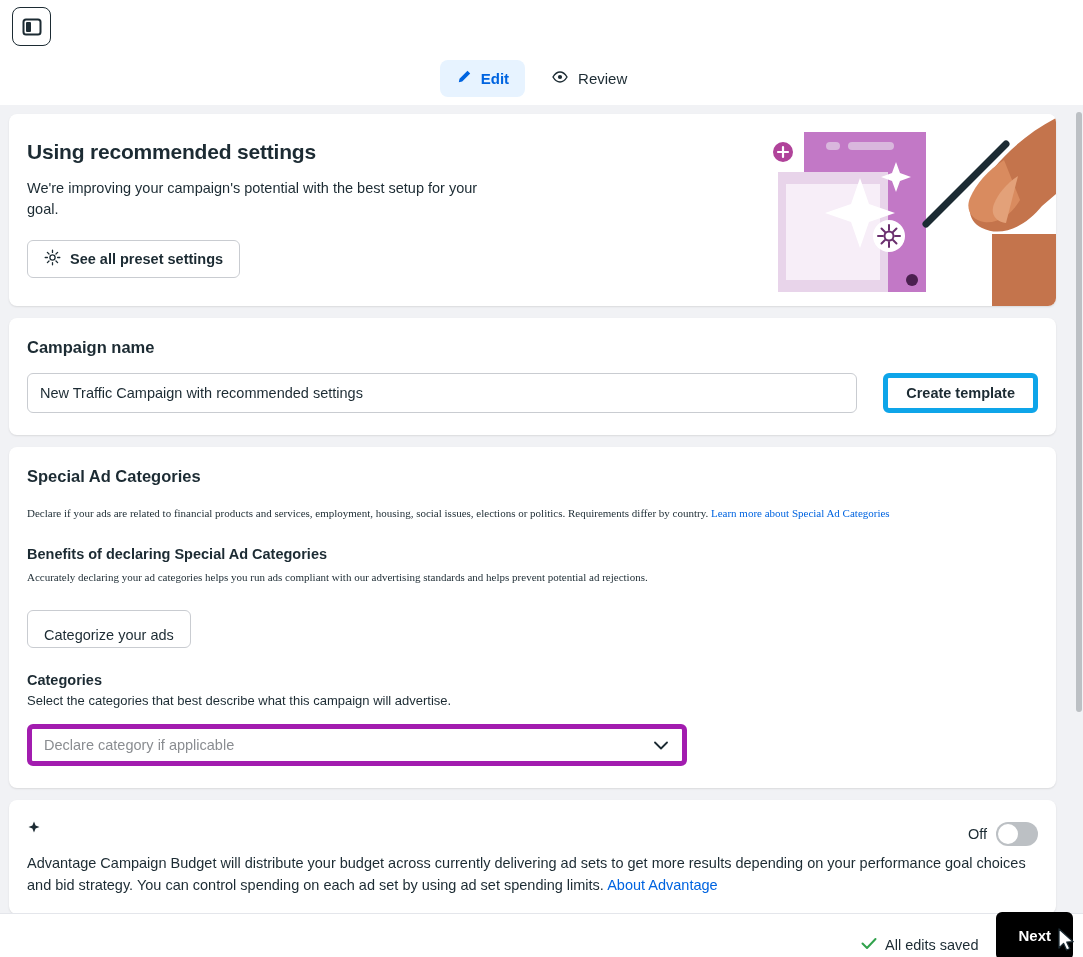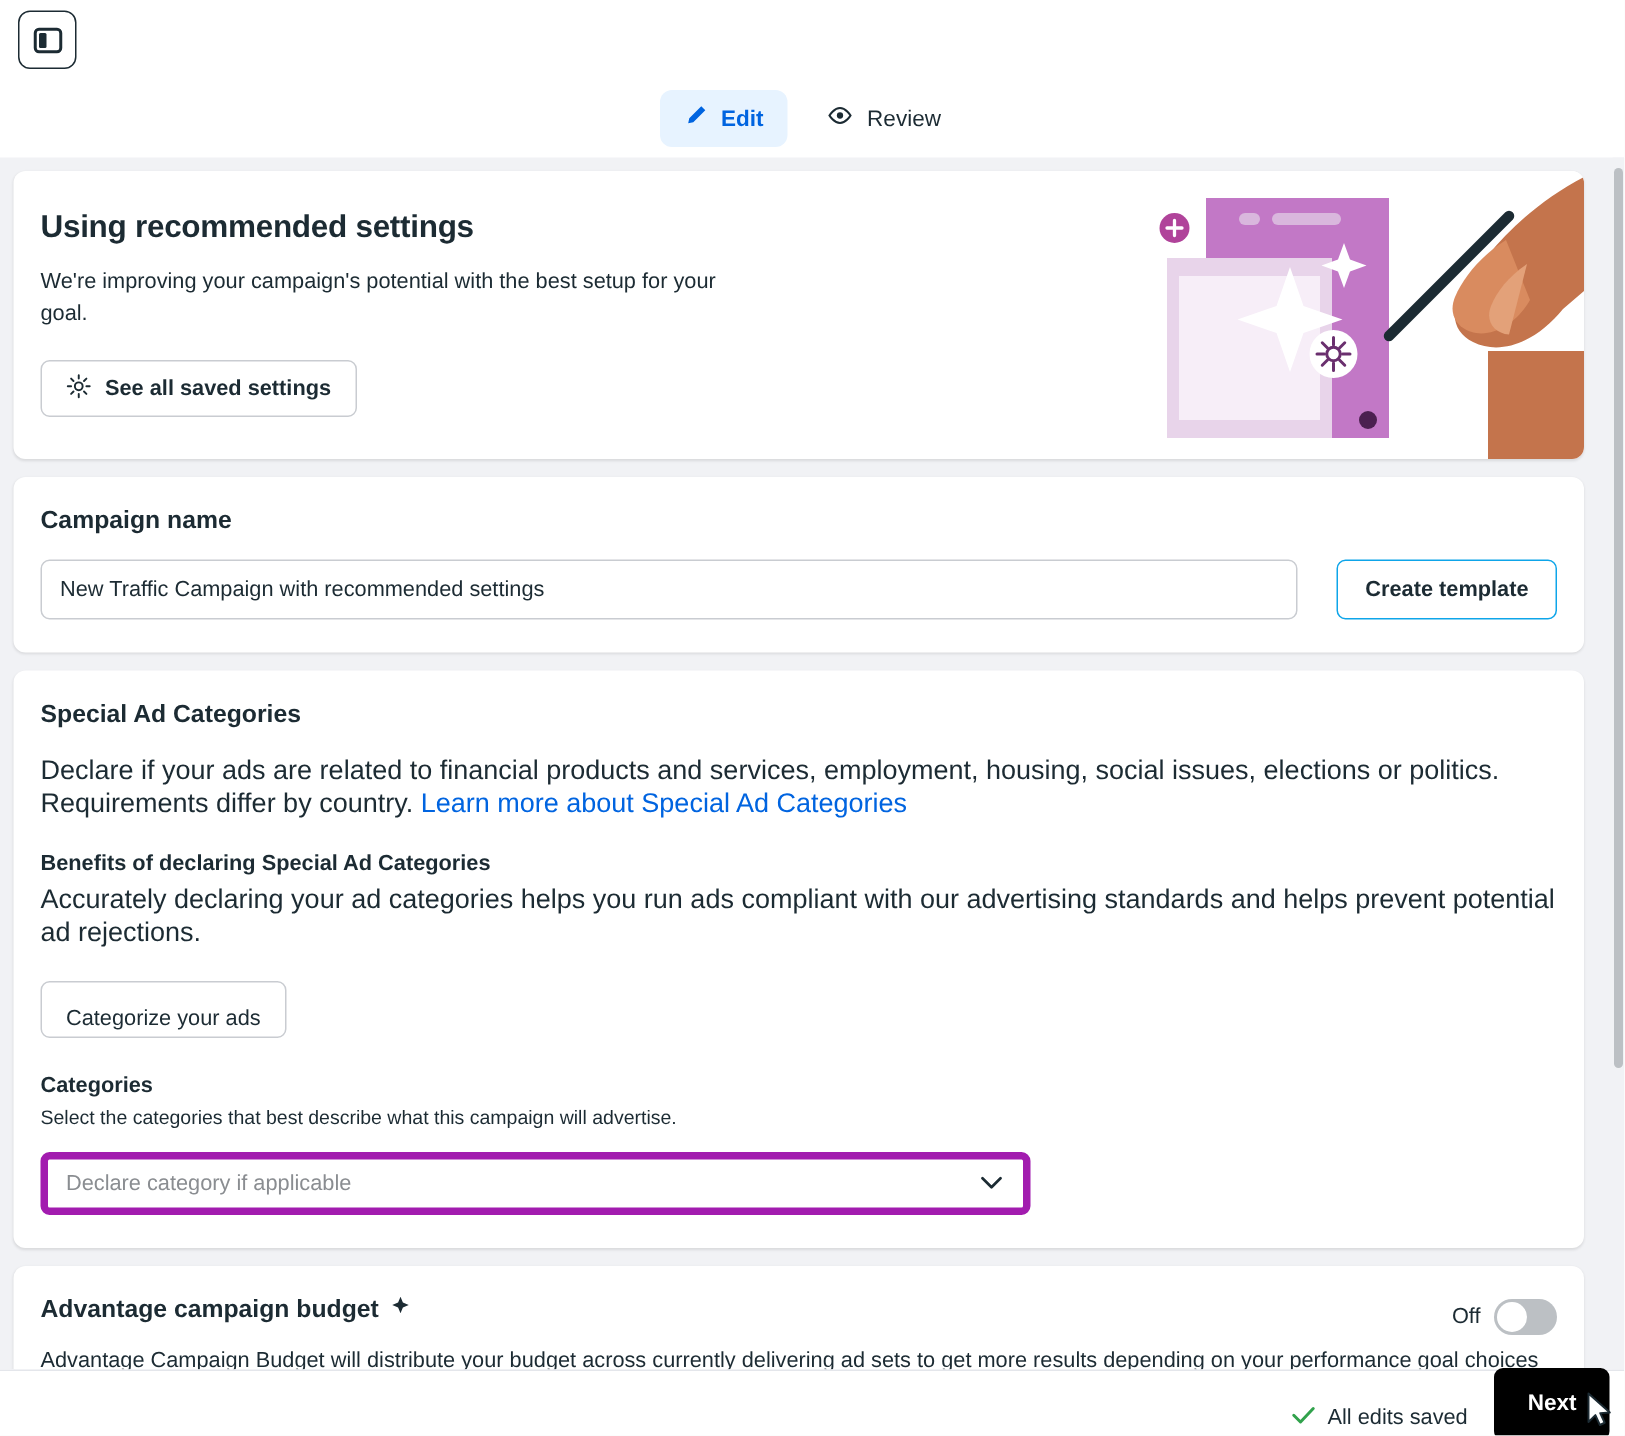--- a/index.html
+++ b/index.html
@@ -148,36 +148,37 @@
     padding: 0 12px;
     font-size: 14.5px;
     font-family: "Liberation Sans", sans-serif;
     color: #1c2b33;
     background: #ffffff;
     outline: none;
   }
   .btn-plain {
     height: 40px;
     padding: 0 18px;
-    border: 1px solid #0ea5e9;
+    border: 5px solid #0ea5e9;
     border-radius: 6px;
     background: #ffffff;
     font-size: 14.5px;
     font-weight: bold;
     color: #1c2b33;
     cursor: pointer;
     white-space: nowrap;
   }
 
   
   .body-text {
     margin: 0;
-    font-size: 18px;
+    font-size: 11px;
     line-height: 22px;
     color: #1c2b33;
+    font-family: Liberation Serif, serif;
   }
   a.link { color: #0064e0; text-decoration: none; cursor: pointer; }
   .sub-h {
     margin: 22px 0 4px 0;
     font-size: 14.5px;
     font-weight: bold;
   }
   .small-label {
     margin: 0;
     font-size: 13px;
@@ -335,21 +336,21 @@
     <div class="card banner">
       <h2>Using recommended settings</h2>
       <p>We're improving your campaign's potential with the best setup for your goal.</p>
       <button class="btn-outline">
         <span>
           <svg width="17" height="17" viewBox="0 0 17 17">
             <circle cx="8.5" cy="8.5" r="2.6" fill="none" stroke="#1c2b33" stroke-width="1.3"></circle>
             <path d="M8.5 1.2v2.2M8.5 13.6v2.2M1.2 8.5h2.2M13.6 8.5h2.2M3.4 3.4l1.6 1.6M12 12l1.6 1.6M13.6 3.4L12 5M5 12l-1.6 1.6" stroke="#1c2b33" stroke-width="1.3" stroke-linecap="round"></path>
           </svg>
         </span>
-        <span>See all saved settings</span>
+        <span>See all preset settings</span>
       </button>
 
       <div class="banner-art">
         <svg width="300" height="192" viewBox="0 0 300 192">
           <rect x="0" y="0" width="300" height="192" fill="#ffffff"></rect>
 
           <rect x="48" y="18" width="122" height="160" fill="#c278c6"></rect>
           <rect x="22" y="58" width="110" height="120" fill="#ffffff"></rect>
           <rect x="22" y="58" width="110" height="120" fill="#e8d4ea"></rect>
           <rect x="60" y="12" width="110" height="120" fill="#a855a8" opacity="0.0"></rect>
@@ -413,21 +414,20 @@
                 <path d="M1 1.5L7 7.5l6-6" fill="none" stroke="#1c2b33" stroke-width="1.8" stroke-linecap="round" stroke-linejoin="round"></path>
               </svg>
           </span>
         </div>
       </div>
     </div>
 
     <div class="card">
       <div class="adv">
         <div class="adv-title">
-          <span>Advantage campaign budget</span>
           <span>
             <svg width="14" height="14" viewBox="0 0 14 14">
                 <path d="M7 0.5l1.6 3.9 3.9 1.6-3.9 1.6L7 11.5 5.4 7.6 1.5 6l3.9-1.6z" fill="#1c2b33"></path>
               </svg>
           </span>
         </div>
 
         <div class="toggle-wrap">
           <span class="toggle-label">Off</span>
           <div class="toggle">

